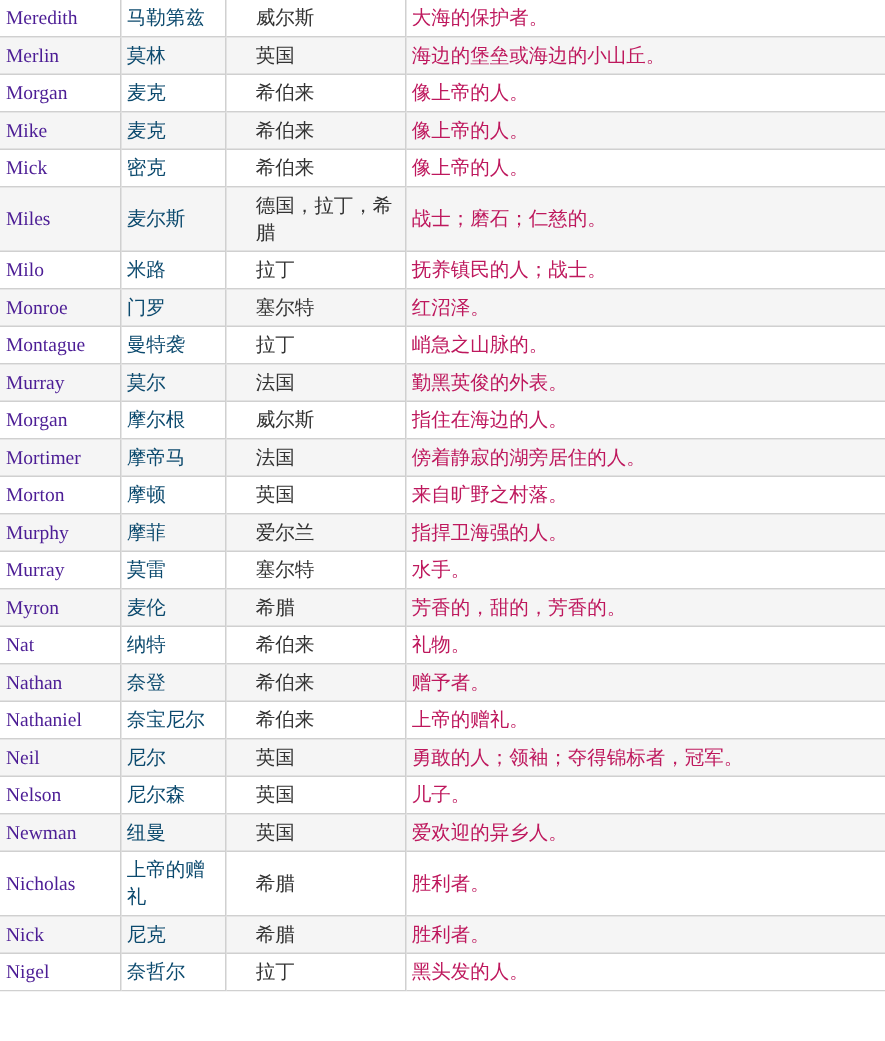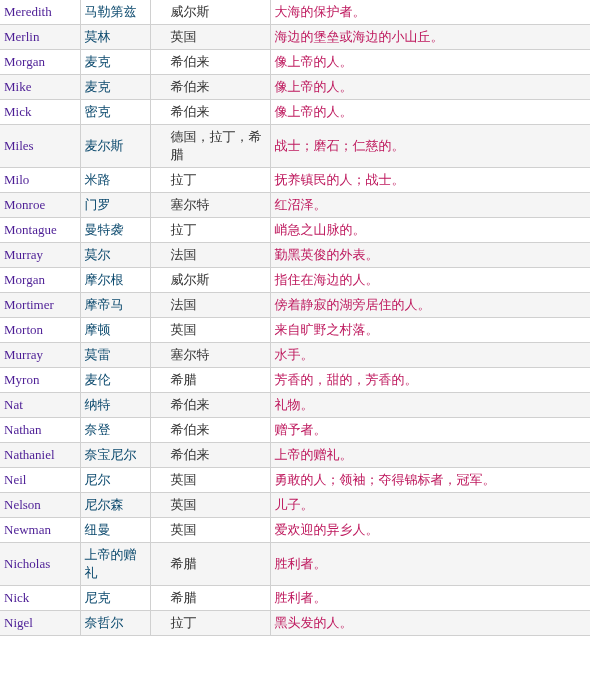--- a/index.html
+++ b/index.html
@@ -128,20 +128,26 @@
         <td>法国</td>
         <td>傍着静寂的湖旁居住的人。</td>
       </tr>
       <tr>
         <td>Morton</td>
         <td>摩顿</td>
         <td>英国</td>
         <td>来自旷野之村落。</td>
       </tr>
       <tr>
+        <td>Murphy</td>
+        <td>摩菲</td>
+        <td>爱尔兰</td>
+        <td>指捍卫海强的人。</td>
+      </tr>
+      <tr>
         <td>Murray</td>
         <td>莫雷</td>
         <td>塞尔特</td>
         <td>水手。</td>
       </tr>
       <tr>
         <td>Myron</td>
         <td>麦伦</td>
         <td>希腊</td>
         <td>芳香的，甜的，芳香的。</td>

